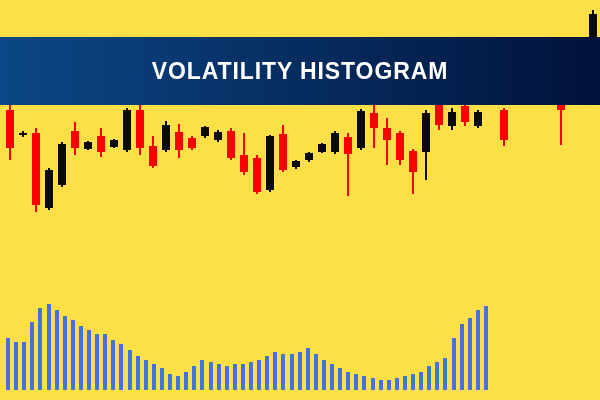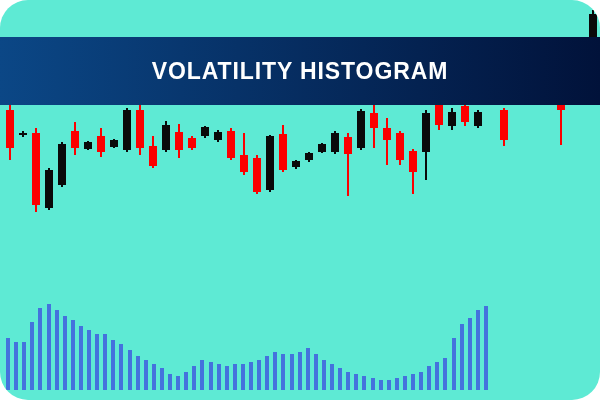--- a/index.html
+++ b/index.html
@@ -58,21 +58,21 @@
     font-weight: bold;
     letter-spacing: 0.9px;
     line-height: 1;
     white-space: nowrap;
     text-align: center;
   }
 </style>
 </head>
 <body>
 
-<div id="stage" style="background: #5eead4; border-radius: 28px;">
+<div id="stage" style="background: #fde047;">
 
   <div id="price-panel">
     <svg id="price-svg" width="600" height="220" viewBox="0 0 600 220">
         <g>
           <rect x="9" y="104" width="2" height="56" fill="#fb0000" shape-rendering="crispEdges"></rect>
           <rect x="6" y="110" width="8" height="38" fill="#fb0000" shape-rendering="crispEdges"></rect>
         </g>
         <g>
           <rect x="22" y="131" width="2" height="6" fill="#0a0a0a" shape-rendering="crispEdges"></rect>
           <rect x="19" y="133" width="8" height="2" fill="#0a0a0a" shape-rendering="crispEdges"></rect>

